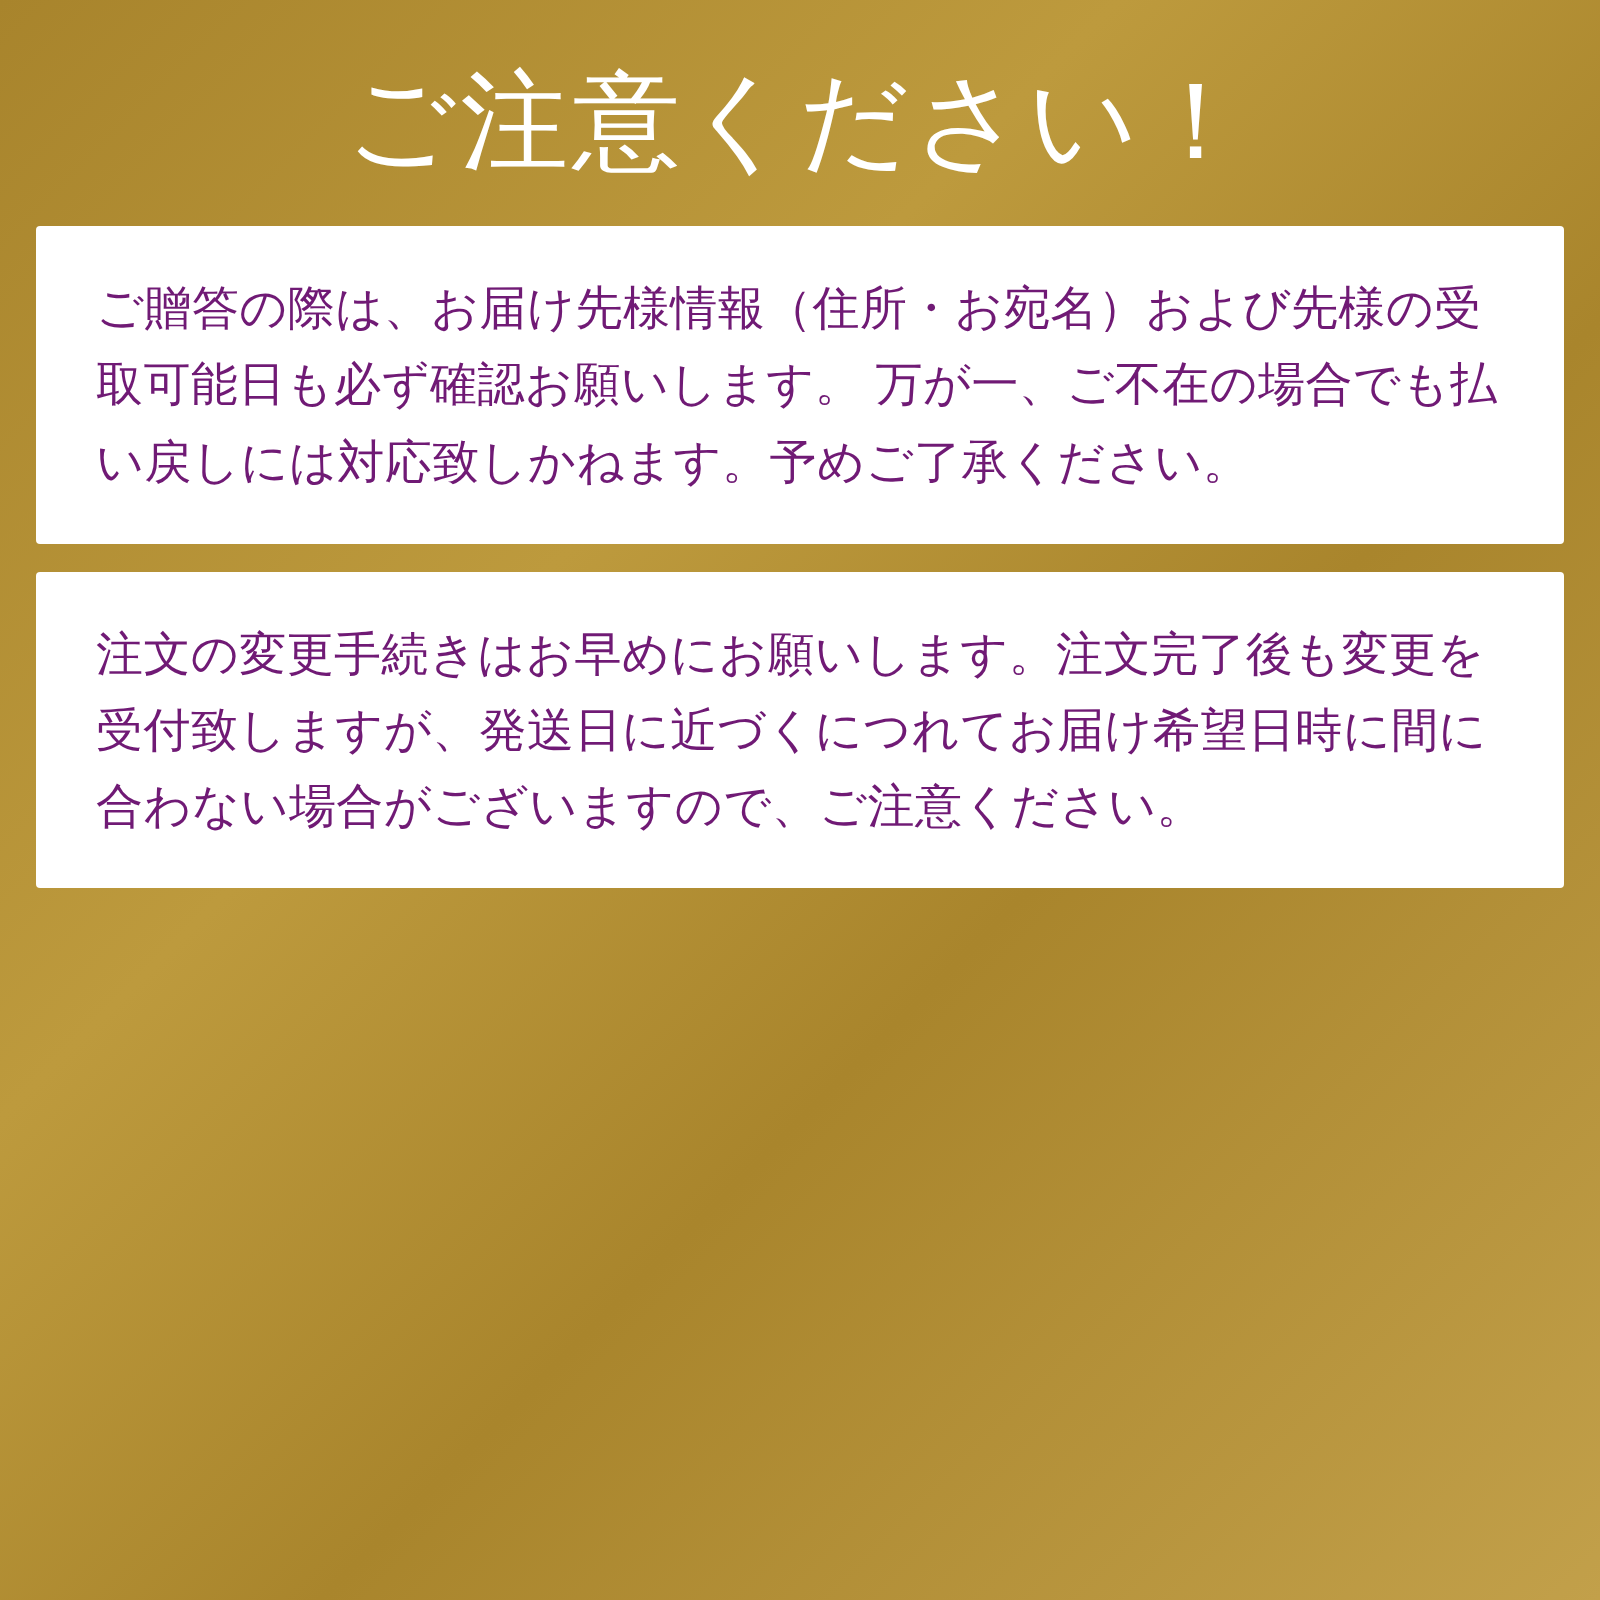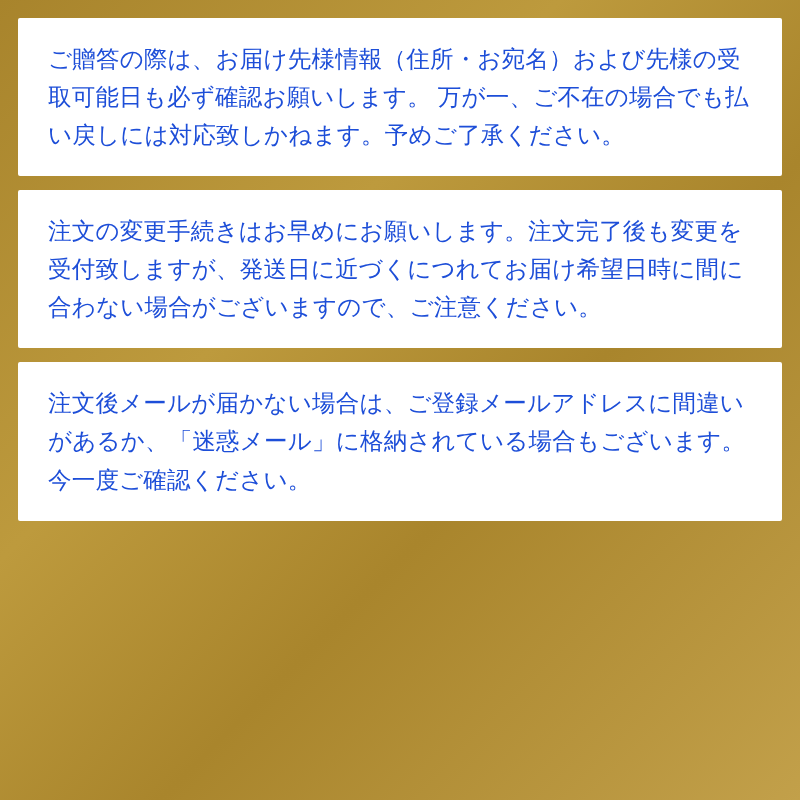--- a/index.html
+++ b/index.html
@@ -34,48 +34,46 @@
     margin: 14px 0 22px 0;
     white-space: nowrap;
   }
   .cards {
     display: flex;
     flex-direction: column;
     gap: 14px;
   }
   .card {
     background: #ffffff;
-    color: #1d4ed8;
+    color: #701a75;
     border-radius: 2px;
     padding: 22px 26px 22px 30px;
     font-size: 23.5px;
     line-height: 1.62;
     letter-spacing: 0.2px;
     font-family: "Liberation Sans", sans-serif;
   }
   .card p {
     margin: 0;
   }
 </style>
 </head>
 <body>
 
 <div class="page">
 
+  <h1 class="headline">ご注意ください！</h1>
 
   <div class="cards">
 
     <div class="card">
       <p>ご贈答の際は、お届け先様情報（住所・お宛名）および先様の受取可能日も必ず確認お願いします。
 万が一、ご不在の場合でも払い戻しには対応致しかねます。予めご了承ください。</p>
     </div>
 
     <div class="card">
       <p>注文の変更手続きはお早めにお願いします。注文完了後も変更を受付致しますが、発送日に近づくにつれてお届け希望日時に間に合わない場合がございますので、ご注意ください。</p>
     </div>
 
 
-    <div class="card">
-      <p>注文後メールが届かない場合は、ご登録メールアドレスに間違いがあるか、「迷惑メール」に格納されている場合もございます。今一度ご確認ください。</p>
-    </div>
 
   </div>
 </div>
 
 </body></html>

